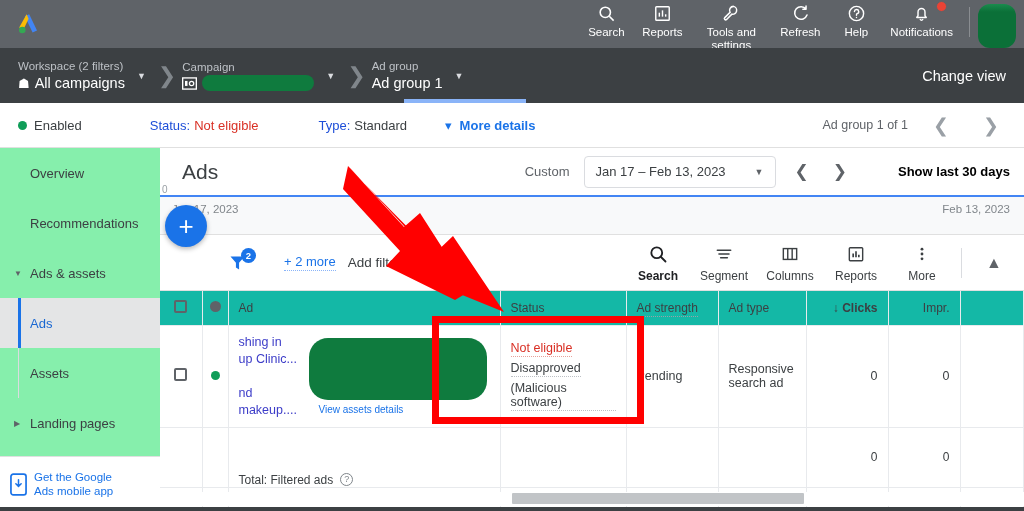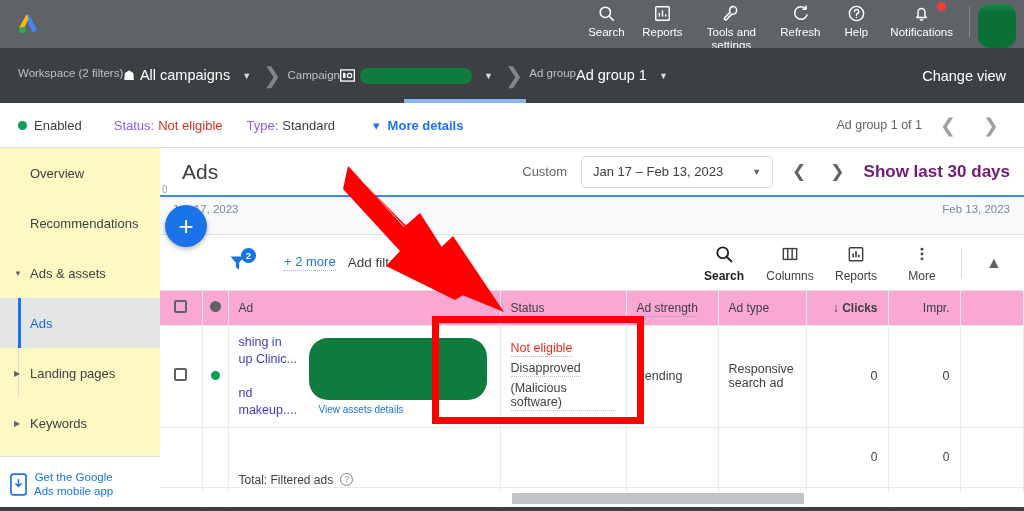--- a/index.html
+++ b/index.html
@@ -37,21 +37,21 @@
     position: absolute; top: -2px; right: 12px; width: 11px; height: 11px;
     background: #ea4335; border-radius: 50%; border: 1.5px solid #5f6368;
   }
 
   
   .crumbbar {
     position: absolute; left: 0; top: 48px; width: 1024px; height: 55px;
     background: #3c4043; display: flex; align-items: center; color: #e8eaed;
   }
   .crumb { display: flex; align-items: center; padding-left: 18px; }
-  .crumb-txt { display: flex; flex-direction: row; justify-content: center; }
+  .crumb-txt { display: flex; flex-direction: column; justify-content: center; }
   .crumb-top { font-size: 11.5px; color: #bdc1c6; line-height: 15px; }
   .crumb-bot { font-size: 14.5px; color: #fff; line-height: 19px; display: flex; align-items: center; gap: 5px; }
   .caret { margin-left: 12px; color: #dadce0; font-size: 9px; cursor: pointer; }
   .chev-sep { color: #80868b; font-size: 22px; font-weight: 200; margin: 0 2px 0 12px; }
   .green-pill { width: 112px; height: 16px; background: #0f7b3e; border-radius: 8px; }
   .home-ic { font-size: 13px; }
   .chgview {
     position: absolute; right: 18px; top: 50%; transform: translateY(-50%);
     color: #fff; font-size: 14.5px; cursor: pointer;
   }
@@ -60,35 +60,35 @@
   }
 
   
   .statusbar {
     position: absolute; left: 0; top: 103px; width: 1024px; height: 45px;
     background: #fff; border-bottom: 1px solid #e0e0e0;
     display: flex; align-items: center; font-size: 13px; color: #3c4043;
   }
   .sb-item { display: flex; align-items: center; padding-left: 18px; white-space: nowrap; }
   .dot-green { width: 9px; height: 9px; border-radius: 50%; background: #0f9d58; margin-right: 7px; }
-  .lbl-muted { color: #8b5cf6; }
+  .lbl-muted { color: #1d4ed8; margin-left: 36px; }
   .val-red { color: #d93025; margin-left: 4px; }
   .val-dark { color: #3c4043; margin-left: 4px; }
   .more-details { color: #1a73e8; display: flex; align-items: center; gap: 8px; cursor: pointer; margin-left: 38px; }
   .sb-right {
-    position: absolute; right: 16px; display: flex; align-items: center; gap: 9px;
+    position: absolute; right: 16px; display: flex; align-items: center; gap: 16px;
     color: #5f6368; font-size: 12.5px;
   }
   .pg-arrow { width: 34px; height: 34px; display: flex; align-items: center; justify-content: center;
               color: #9aa0a6; font-size: 19px; cursor: pointer; }
 
   
   .sidebar {
     position: absolute; left: 0; top: 148px; width: 173px; height: 363px;
-    background: #fef9c3; border-right: 1px solid #e0e0e0; text-align: center;
+    background: #86efac; border-right: 1px solid #e0e0e0;
   }
   .side-item {
     height: 50px; display: flex; align-items: center; font-size: 13px; color: #3c4043;
     padding-left: 30px; cursor: pointer; position: relative;
   }
   .side-item.active { background: #e4e5e6; color: #1967d2; }
   .side-item.active::before {
     content: ""; position: absolute; left: 18px; top: 0; width: 3px; height: 50px; background: #1a73e8;
   }
   .side-tree-line {
@@ -112,21 +112,21 @@
     position: absolute; right: 14px; display: flex; align-items: center; gap: 14px; font-size: 13px;
   }
   .custom-lbl { color: #5f6368; }
   .date-box {
     border: 1px solid #dadce0; border-radius: 4px; height: 32px; min-width: 192px;
     display: flex; align-items: center; justify-content: space-between;
     padding: 0 11px; color: #3c4043; cursor: pointer; gap: 22px;
   }
   .date-box .dd { color: #5f6368; font-size: 9px; }
   .dt-arrow { color: #5f6368; font-size: 17px; cursor: pointer; padding: 0 5px; }
-  .show30 { color: #701a75; font-weight: bold; cursor: pointer; font-size: 17px; }
+  .show30 { color: #000000; font-weight: bold; cursor: pointer; font-size: 13px; margin-left: 32px; }
 
   
   .chart-strip {
     position: relative; height: 40px; background: #f8f9fa;
     border-top: 2px solid #4285f4; border-bottom: 1px solid #e0e0e0;
   }
   .chart-strip .cd { position: absolute; top: 6px; font-size: 11.5px; color: #80868b; }
   .zero-lbl { position: absolute; left: 2px; top: -13px; font-size: 10px; color: #9aa0a6; }
 
   
@@ -164,21 +164,21 @@
   .tb-sep { width: 1px; height: 30px; background: #dadce0; margin: 0 6px; }
   .collapse-btn { width: 52px; display: flex; align-items: center; justify-content: center;
                   color: #5f6368; font-size: 16px; cursor: pointer; }
 
   
   table.grid { width: 100%; border-collapse: collapse; table-layout: fixed; }
   table.grid th, table.grid td {
     border-right: 1px solid #e8eaed; border-bottom: 1px solid #e8eaed;
     font-weight: normal; text-align: left; vertical-align: middle;
   }
-  .hdr-row th { height: 34px; font-size: 12px; color: #3c4043; padding: 0 10px; background: #f9a8d4; }
+  .hdr-row th { height: 34px; font-size: 12px; color: #3c4043; padding: 0 10px; background: #14b8a6; }
   .hdr-row th.num { text-align: right; }
   .underdot { border-bottom: 1px dotted #9aa0a6; padding-bottom: 1px; }
   .c-chk { width: 42px; text-align: center !important; padding: 0 !important; }
   .c-dot { width: 26px; padding: 0 !important; text-align: center !important; }
   .c-ad { width: 272px; }
   .c-status { width: 126px; }
   .c-strength { width: 92px; }
   .c-type { width: 88px; margin-left: 27px; }
   .c-clicks { width: 82px; }
   .c-impr { width: 72px; }
@@ -383,20 +383,23 @@
       <span>Recommendations</span>
     </div>
     <div class="side-item">
       <span class="tw">▼</span>
       <span>Ads &amp; assets</span>
     </div>
     <div class="side-item active">
       <span>Ads</span>
     </div>
     <div class="side-item">
+      <span>Assets</span>
+    </div>
+    <div class="side-item">
       <span class="tw">▶</span>
       <span>Landing pages</span>
     </div>
     <div class="side-item">
       <span class="tw">▶</span>
       <span>Keywords</span>
     </div>
     <div class="side-item">
       
     </div>
@@ -451,20 +454,30 @@
         <div class="tb-btn sel">
           <span class="tb-ico">
             <svg width="20" height="20" viewBox="0 0 24 24" fill="none" stroke="#202124" stroke-width="2.2">
               <circle cx="10.5" cy="10.5" r="6.5"></circle>
                 <line x1="15.3" y1="15.3" x2="21" y2="21" stroke-linecap="round"></line>
             </svg>
           </span>
           <span class="tb-lbl">Search</span>
         </div>
 
+        <div class="tb-btn">
+          <span class="tb-ico">
+            <svg width="20" height="20" viewBox="0 0 24 24" stroke="#3c4043" stroke-width="1.9" stroke-linecap="round">
+              <line x1="4" y1="7.5" x2="20" y2="7.5"></line>
+                <line x1="6" y1="12" x2="18" y2="12"></line>
+                <line x1="8" y1="16.5" x2="16" y2="16.5"></line>
+            </svg>
+          </span>
+          <span class="tb-lbl">Segment</span>
+        </div>
 
         <div class="tb-btn">
           <span class="tb-ico">
             <svg width="20" height="20" viewBox="0 0 24 24" fill="none" stroke="#3c4043" stroke-width="1.7">
               <rect x="4" y="5.5" width="16" height="13"></rect>
                 <line x1="9.3" y1="5.5" x2="9.3" y2="18.5"></line>
                 <line x1="14.6" y1="5.5" x2="14.6" y2="18.5"></line>
             </svg>
           </span>
           <span class="tb-lbl">Columns</span>

